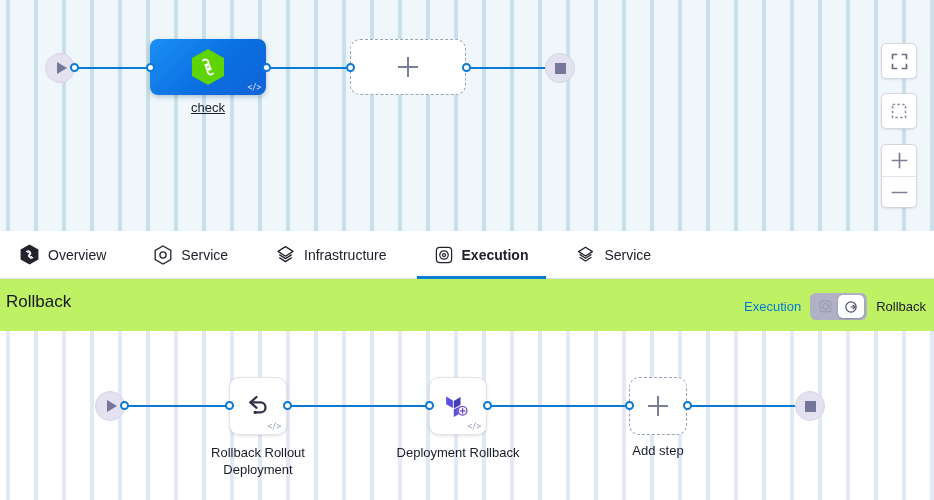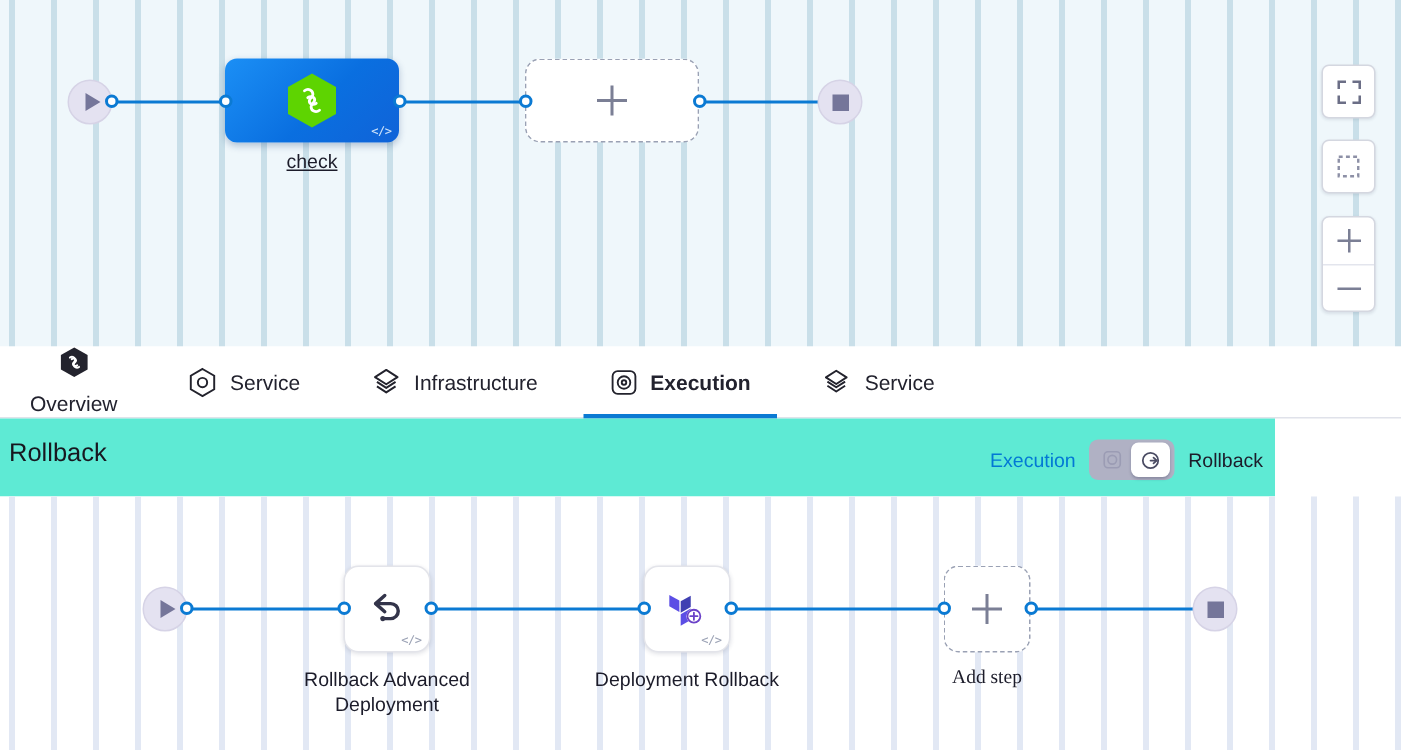--- a/index.html
+++ b/index.html
@@ -111,31 +111,31 @@
   .tabbar{
     position:absolute;left:0;top:231px;width:934px;height:48px;
     background:#fff;border-bottom:1px solid #e0e2ea;
     display:flex;align-items:center;box-sizing:border-box;
   }
   .tab{
     display:flex;align-items:center;gap:9px;height:48px;box-sizing:border-box;
     padding:0 2px;margin-right:44px;position:relative;
     font-size:14px;color:#22222e;
   }
-  .tab:first-child{margin-left:18px;flex-direction:column;}
+  .tab:first-child{margin-left:18px;}
   .tab.active{font-weight:bold;}
   .tab.active:after{
     content:"";position:absolute;left:-16px;right:-16px;bottom:0;
     height:3px;background:#0b7ad3;
   }
 
   
   .rb-header{
-    position:absolute;left:0;top:279px;width:850px;height:52px;
-    background:#5eead4;box-sizing:border-box;
+    position:absolute;left:0;top:279px;width:934px;height:52px;
+    background:#bef264;box-sizing:border-box;
   }
   .rb-title{
     position:absolute;left:6px;top:13px;
     font-size:17px;color:#17171f;
   }
   .toggle-wrap{
     position:absolute;right:8px;top:14px;
     display:flex;align-items:center;gap:9px;
   }
   .tg-label{font-size:13px;}
@@ -314,21 +314,21 @@
     <div class="node node-step" style="left:229px;top:46px;">
       <svg width="28" height="28" viewBox="0 0 28 28">
         <path d="M12.5 5 6.4 10.4l6.1 5.4" fill="none" stroke="#33344a" stroke-width="2.3" stroke-linecap="round" stroke-linejoin="round"></path>
         <path d="M6.6 10.4h9.9a5 5 0 0 1 0 10h-3.9" fill="none" stroke="#33344a" stroke-width="2.3" stroke-linecap="round"></path>
         <circle cx="11.2" cy="20.4" r="1.7" fill="#33344a"></circle>
       </svg>
       <span class="code-badge on-white">&lt;/&gt;</span>
     </div>
     <div class="port" style="left:225px;top:70px;"></div>
     <div class="port" style="left:283px;top:70px;"></div>
-    <div class="node-label" style="left:183px;top:113px;width:150px;">Rollback Advanced Deployment</div>
+    <div class="node-label" style="left:183px;top:113px;width:150px;">Rollback Rollout Deployment</div>
 
     <div class="node node-step" style="left:429px;top:46px;">
       <svg width="30" height="30" viewBox="0 0 30 30">
         <polygon points="3.2,5.6 9.9,9.4 9.9,17.0 3.2,13.2" fill="#5c4ee5"></polygon>
         <polygon points="10.8,9.9 17.5,6.1 17.5,13.7 10.8,17.5" fill="#4040b2"></polygon>
         <polygon points="10.8,18.5 17.5,14.7 17.5,22.3 10.8,26.1" fill="#5c4ee5"></polygon>
         <circle cx="19.6" cy="19.8" r="5.0" fill="#ffffff"></circle>
         <circle cx="19.6" cy="19.8" r="4.3" fill="none" stroke="#6b42c8" stroke-width="1.2"></circle>
         <path d="M19.6 17.4v4.8M17.2 19.8h4.8" stroke="#6b42c8" stroke-width="1.2" stroke-linecap="round"></path>
       </svg>
@@ -336,20 +336,20 @@
     </div>
     <div class="port" style="left:425px;top:70px;"></div>
     <div class="port" style="left:483px;top:70px;"></div>
     <div class="node-label" style="left:383px;top:113px;width:150px;">Deployment Rollback</div>
 
     <div class="node node-add-step" style="left:629px;top:46px;">
       <span class="plus"></span>
     </div>
     <div class="port" style="left:625px;top:70px;"></div>
     <div class="port" style="left:683px;top:70px;"></div>
-    <div class="node-label" style="left:583px;top:111px;width:150px;font-family:Liberation Serif, serif;">Add step</div>
+    <div class="node-label" style="left:583px;top:111px;width:150px;">Add step</div>
 
     <div class="terminal" style="left:795px;top:60px;">
       <span class="sq"></span>
     </div>
   </div>
 
 </div>
 
 </body></html>

